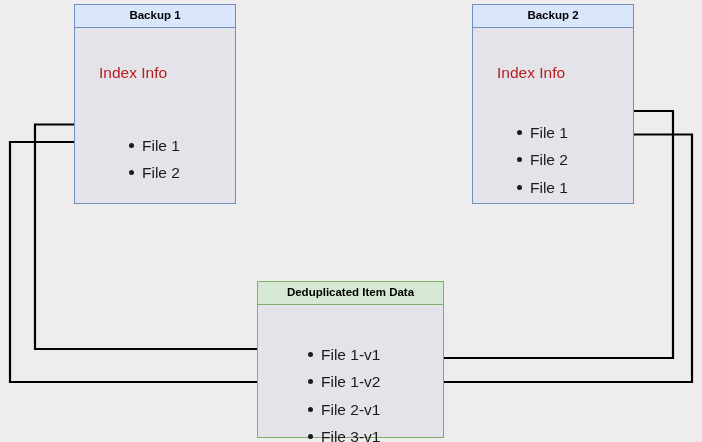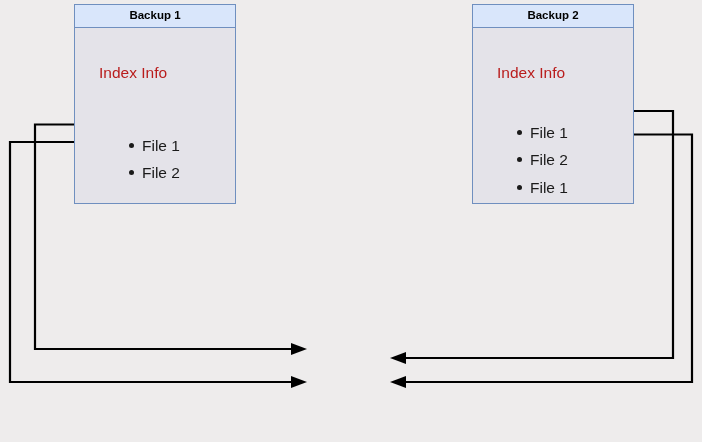--- a/index.html
+++ b/index.html
@@ -146,14 +146,25 @@
     <div class="node-body" style="height:177px;">
       <div class="caption" style="left:24px; top:36px;">Index Info</div>
       <ul class="file-list" style="left:42px; top:97px;">
         <li style="margin-bottom:12px;">File 1</li>
         <li style="margin-bottom:12px;">File 2</li>
         <li>File 1</li>
       </ul>
     </div>
   </div>
 
+  <div class="node green" style="left:257px; top:281px; width:187px; height:157px;">
+    <div class="node-header">Deduplicated Item Data</div>
+    <div class="node-body" style="height:134px;">
+      <ul class="file-list" style="left:48px; top:42px;">
+        <li style="margin-bottom:12px;">File 1-v1</li>
+        <li style="margin-bottom:12px;">File 1-v2</li>
+        <li style="margin-bottom:12px;">File 2-v1</li>
+        <li>File 3-v1</li>
+      </ul>
+    </div>
+  </div>
 
 </div>
 
 </body></html>

